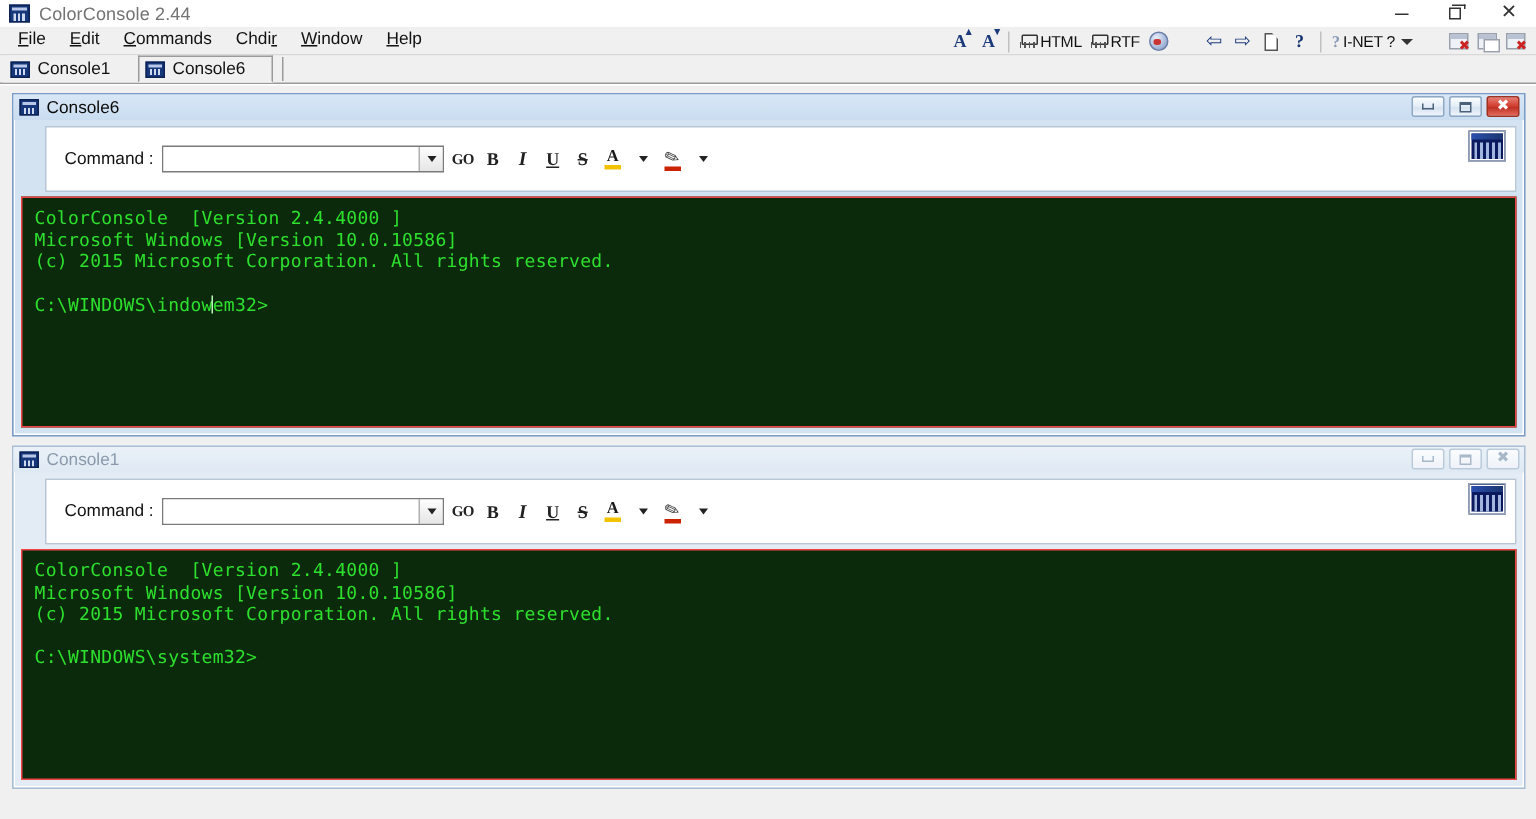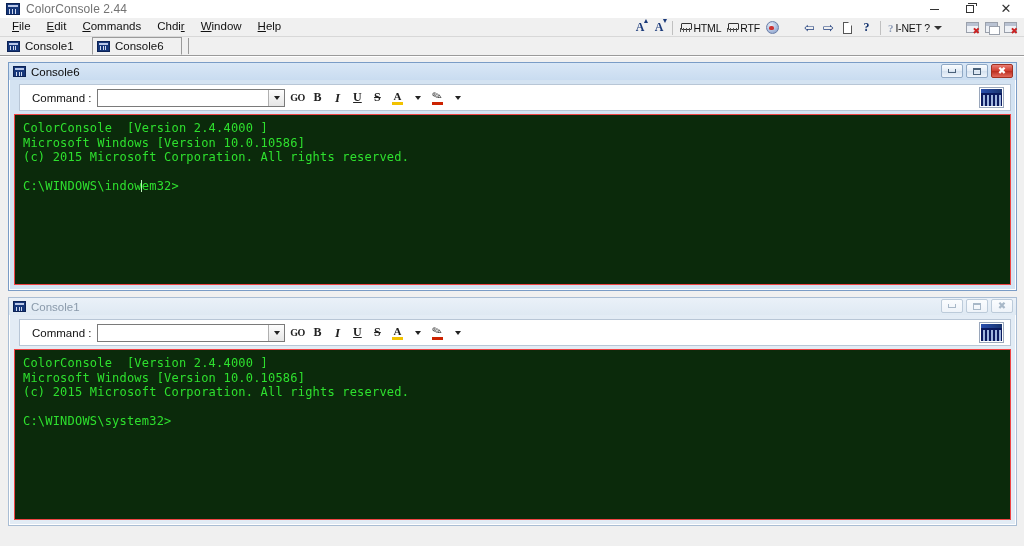--- a/index.html
+++ b/index.html
@@ -327,22 +327,22 @@
   .cg-max { width: 8px; height: 7px; border: 1px solid #4a6179; border-top-width: 2px; }
   .cg-close {
     color: #fff; font-size: 10px; font-weight: bold; line-height: 1;
     font-family: "DejaVu Sans", sans-serif;
   }
   .child.inactive .cg-min, .child.inactive .cg-max { border-color: #a8b8c8; }
   .child.inactive .cg-close { color: #a8b8c8; }
 
   
   .cmdbar {
-    margin: 4px 5px 3px 10px;
-    height: 27px;
+    margin: 4px 5px 3px 21px;
+    height: 44px;
     background: #ffffff;
     border: 1px solid #b8c6d6;
     display: flex; align-items: center;
     padding: 0 4px;
     position: relative;
     flex: 0 0 auto;
   }
   .cmd-label { font-size: 11.5px; color: #111; margin: 0 6px 0 8px; }
   .cmd-combo {
     width: 188px; height: 18px;

